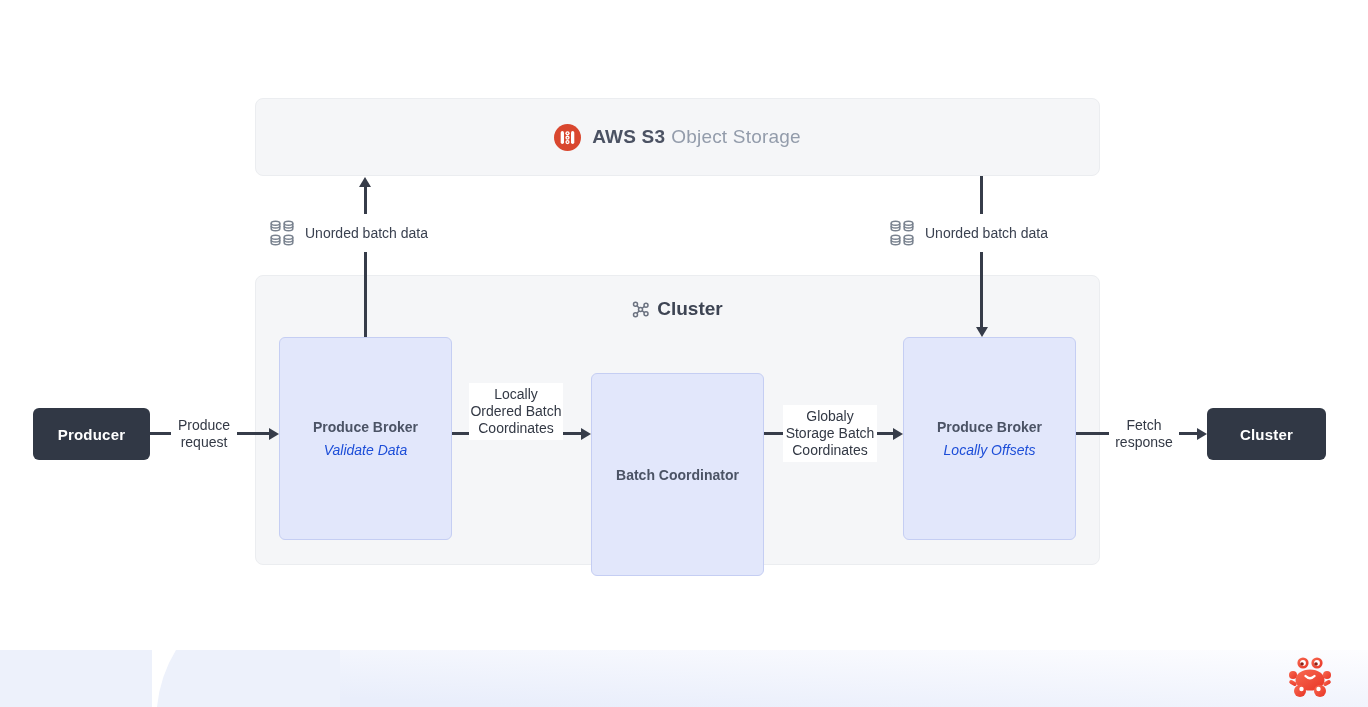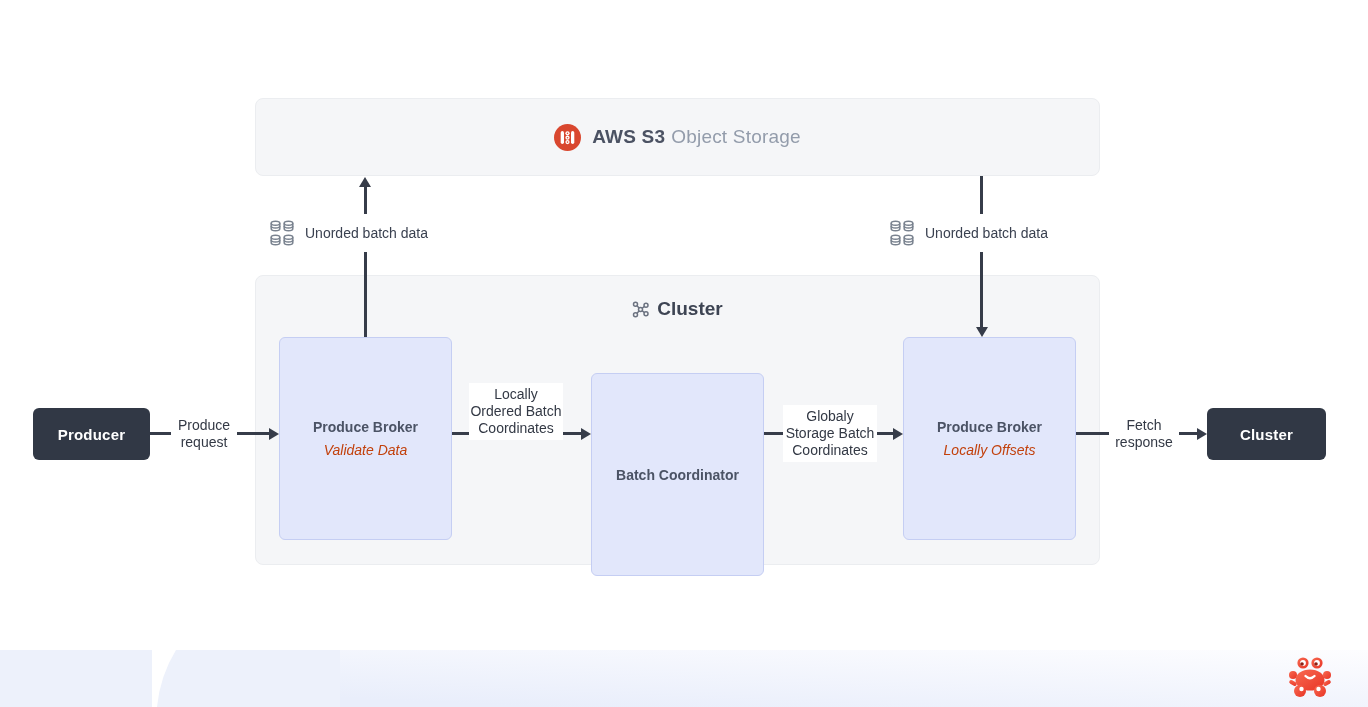--- a/index.html
+++ b/index.html
@@ -13,21 +13,21 @@
   body{width:1368px;height:707px;background:var(--c-page);font-family:"Liberation Sans",sans-serif;overflow:hidden;position:relative;}
   .abs{position:absolute;}
   .container-box{background:var(--c-container_fill);border:1px solid var(--c-container_border);border-radius:8px;}
   .s3-box{left:255px;top:98px;width:845px;height:78px;display:flex;align-items:center;justify-content:center;gap:11px;}
   .s3-title{font-size:19px;color:var(--c-title_light);letter-spacing:.2px;}
   .s3-title b{color:var(--c-title);font-weight:700;margin-right:6px;}
   .cluster-box{left:255px;top:275px;width:845px;height:290px;}
   .cluster-header{position:absolute;left:0;top:22px;width:100%;display:flex;align-items:center;justify-content:center;gap:8px;font-size:19px;font-weight:700;color:#3D4453;}
   .broker{top:337px;width:173px;height:203px;background:var(--c-broker_fill);border:1px solid var(--c-broker_border);border-radius:6px;display:flex;flex-direction:column;align-items:center;justify-content:center;gap:7px;z-index:1;}
   .broker .t{font-size:14px;font-weight:700;color:var(--c-broker_text);}
-  .broker .s{font-size:14px;font-style:italic;color:#c2410c;}
+  .broker .s{font-size:14px;font-style:italic;color:#1d4ed8;}
   .endpoint{top:408px;height:52px;background:var(--c-node_dark);color:var(--c-node_text);border-radius:6px;display:flex;align-items:center;justify-content:center;font-size:15px;font-weight:700;letter-spacing:.2px;z-index:1;}
   .hline{top:432px;height:3px;background:var(--c-arrow);z-index:0;}
   .vline{width:3px;background:var(--c-arrow);z-index:0;}
   .head-right{width:0;height:0;border-top:6px solid transparent;border-bottom:6px solid transparent;border-left:10px solid var(--c-arrow);top:427.5px;z-index:0;}
   .head-up{width:0;height:0;border-left:6px solid transparent;border-right:6px solid transparent;border-bottom:10px solid var(--c-arrow);z-index:0;}
   .head-down{width:0;height:0;border-left:6px solid transparent;border-right:6px solid transparent;border-top:10px solid var(--c-arrow);z-index:0;}
   .edge-label{background:var(--c-page);font-size:14px;color:var(--c-label);text-align:center;line-height:1.22;display:flex;align-items:center;justify-content:center;z-index:2;}
   .batch-label{background:var(--c-page);display:flex;align-items:center;gap:9px;font-size:14px;color:#3A4150;white-space:nowrap;padding:5px 2px;z-index:2;}
   .footer{left:0;top:650px;width:1368px;height:57px;z-index:0;}
   .crab{right:36px;top:654px;z-index:3;}

